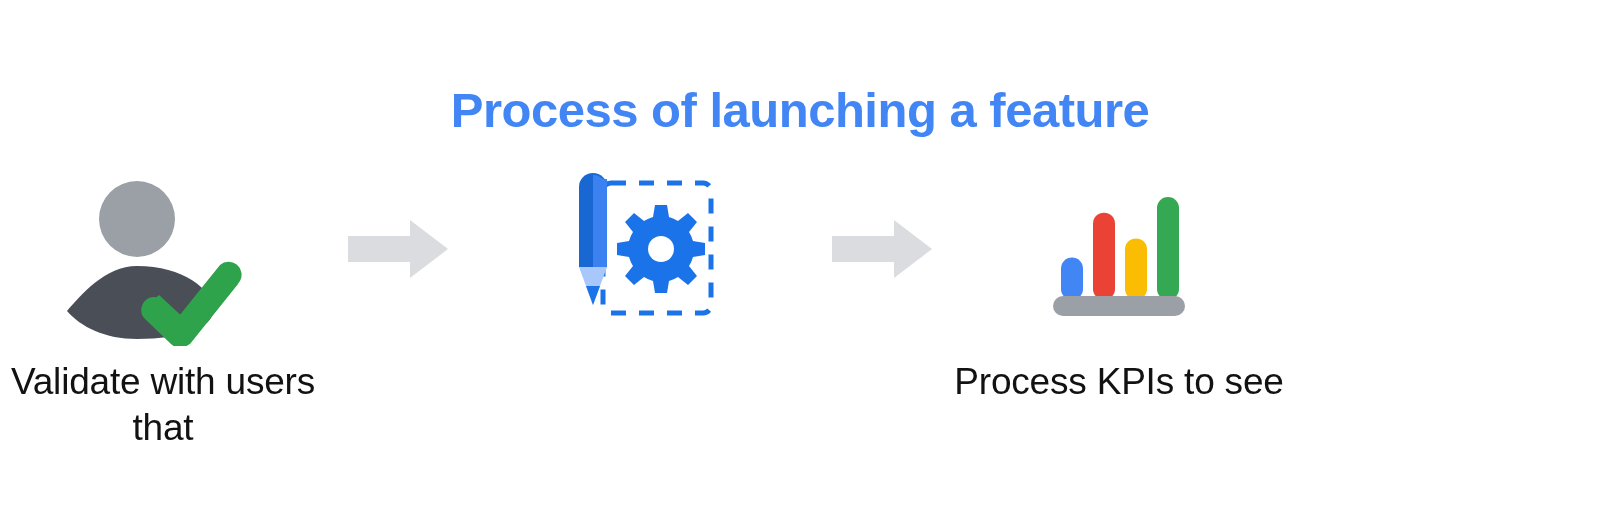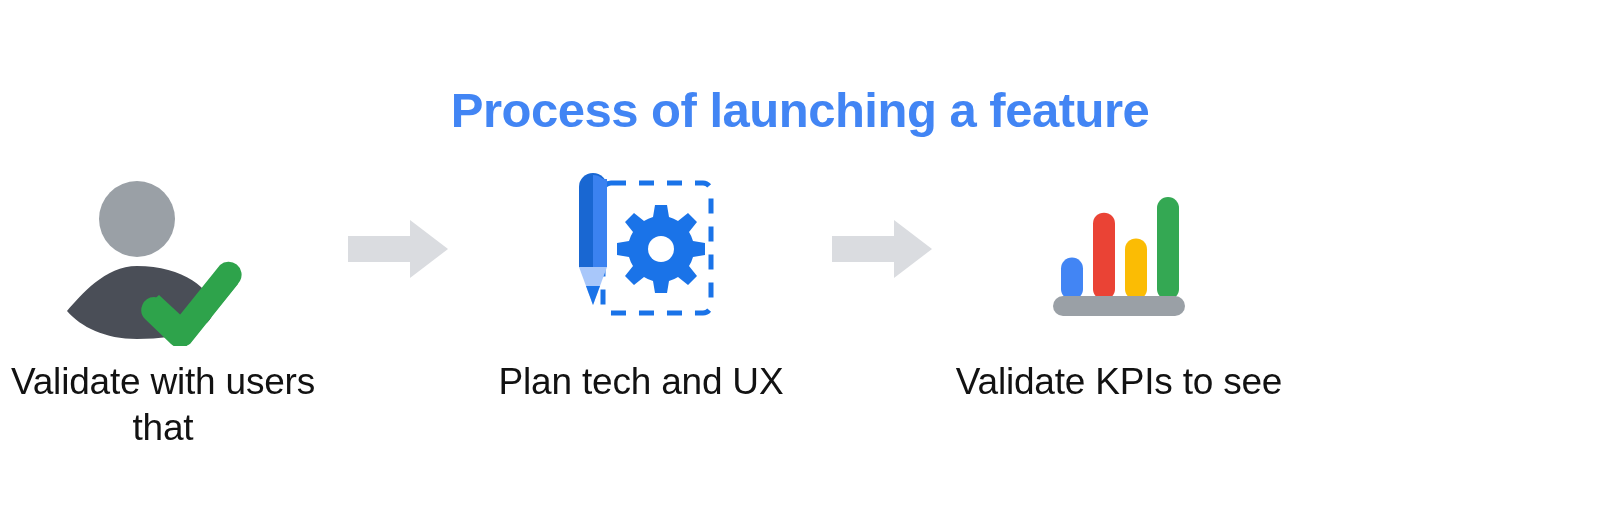--- a/index.html
+++ b/index.html
@@ -144,21 +144,20 @@
 
           <path d="M25 113 L39 113 L32 132 Z" fill="#1A73E8"></path>
 
           <g transform="translate(100,76)">
             <path d="M-6 -44 h12 l2 12 a32 32 0 0 1 9 4 l10 -8 l9 9 l-8 10 a32 32 0 0 1 4 9 l12 2 v12 l-12 2 a32 32 0 0 1 -4 9 l8 10 l-9 9 l-10 -8 a32 32 0 0 1 -9 4 l-2 12 h-12 l-2 -12 a32 32 0 0 1 -9 -4 l-10 8 l-9 -9 l8 -10 a32 32 0 0 1 -4 -9 l-12 -2 v-12 l12 -2 a32 32 0 0 1 4 -9 l-8 -10 l9 -9 l10 8 a32 32 0 0 1 9 -4 Z" fill="#1A73E8"></path>
             <circle cx="0" cy="0" r="13" fill="#FFFFFF"></circle>
           </g>
         </svg>
       </div>
       <div class="step-caption">
-        <span class="cap-line">Plan tech and UX</span>
       </div>
     </div>
 
     <div class="connector connector-2">
       <svg width="100" height="58" viewBox="0 0 100 58">
         <path d="M0 16 L62 16 L62 0 L100 29 L62 58 L62 42 L0 42 Z" fill="#DADCE0"></path>
       </svg>
     </div>
 
     <div class="step step-3">
@@ -167,18 +166,18 @@
           <g id="bars">
               <rect x="22" y="79.44" width="22" height="42.56" rx="11" ry="11" fill="#4285F4"></rect>
               <rect x="54" y="34.64" width="22" height="87.36" rx="11" ry="11" fill="#EA4335"></rect>
               <rect x="86" y="60.39999999999999" width="22" height="61.60000000000001" rx="11" ry="11" fill="#FBBC04"></rect>
               <rect x="118" y="18.959999999999994" width="22" height="103.04" rx="11" ry="11" fill="#34A853"></rect>
             </g>
           <rect x="14" y="118" width="132" height="20" rx="10" ry="10" fill="#9AA0A6"></rect>
         </svg>
       </div>
       <div class="step-caption">
-        <span class="cap-line">Validate KPIs to see</span>
+        <span class="cap-line">Process KPIs to see</span>
       </div>
     </div>
 
   </div>
 </div>
 
 </body></html>

